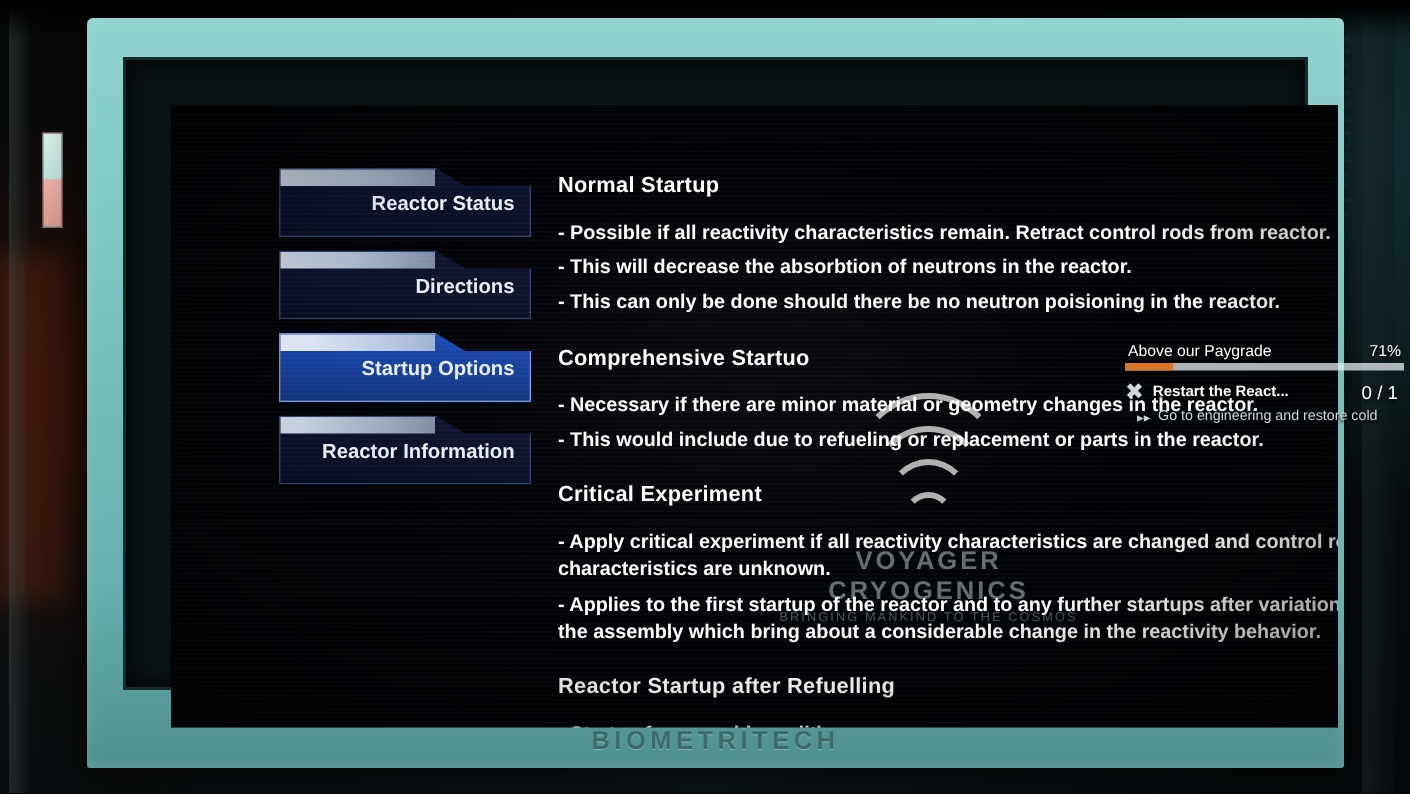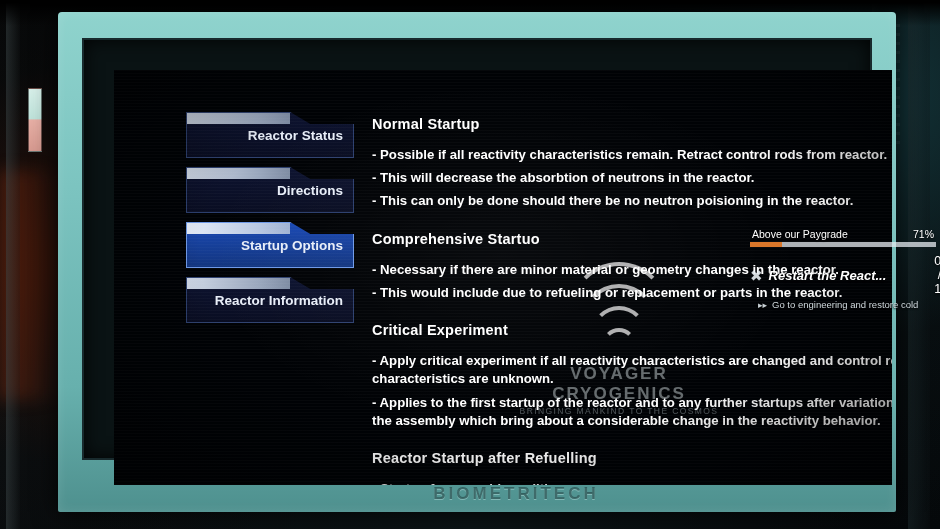--- a/index.html
+++ b/index.html
@@ -96,21 +96,20 @@
   }
   .brand-plate {
     position: absolute;
     left: 0; bottom: 8px; width: 100%;
     text-align: center;
     color: rgba(40,80,80,0.75);
     font-size: 17px;
     letter-spacing: 3px;
     font-weight: bold;
     text-shadow: 0 1px 0 rgba(190,230,228,0.45);
-    margin-left: 39px;
   }
 
   
   .tabs {
     position: absolute;
     left: 72px;
     top: 42px;
     width: 168px;
   }
   .tab {
@@ -244,25 +243,24 @@
     gap: 6px;
     padding-left: 6px;
   }
   .hud-x {
     color: #e8eef2;
     font-size: 15px;
     line-height: 1;
     opacity: 0.9;
   }
   .hud-quest-title {
-    font-size: 13px;
+    font-size: 10px;
     font-weight: bold;
     text-shadow: 0 1px 3px #000;
     white-space: nowrap;
-    font-style: italic;
   }
   .hud-count {
     margin-left: auto;
     padding-right: 8px;
     font-size: 12.5px;
     text-shadow: 0 1px 3px #000;
     padding-left: 42px;
   }
   .hud-sub {
     display: flex;

